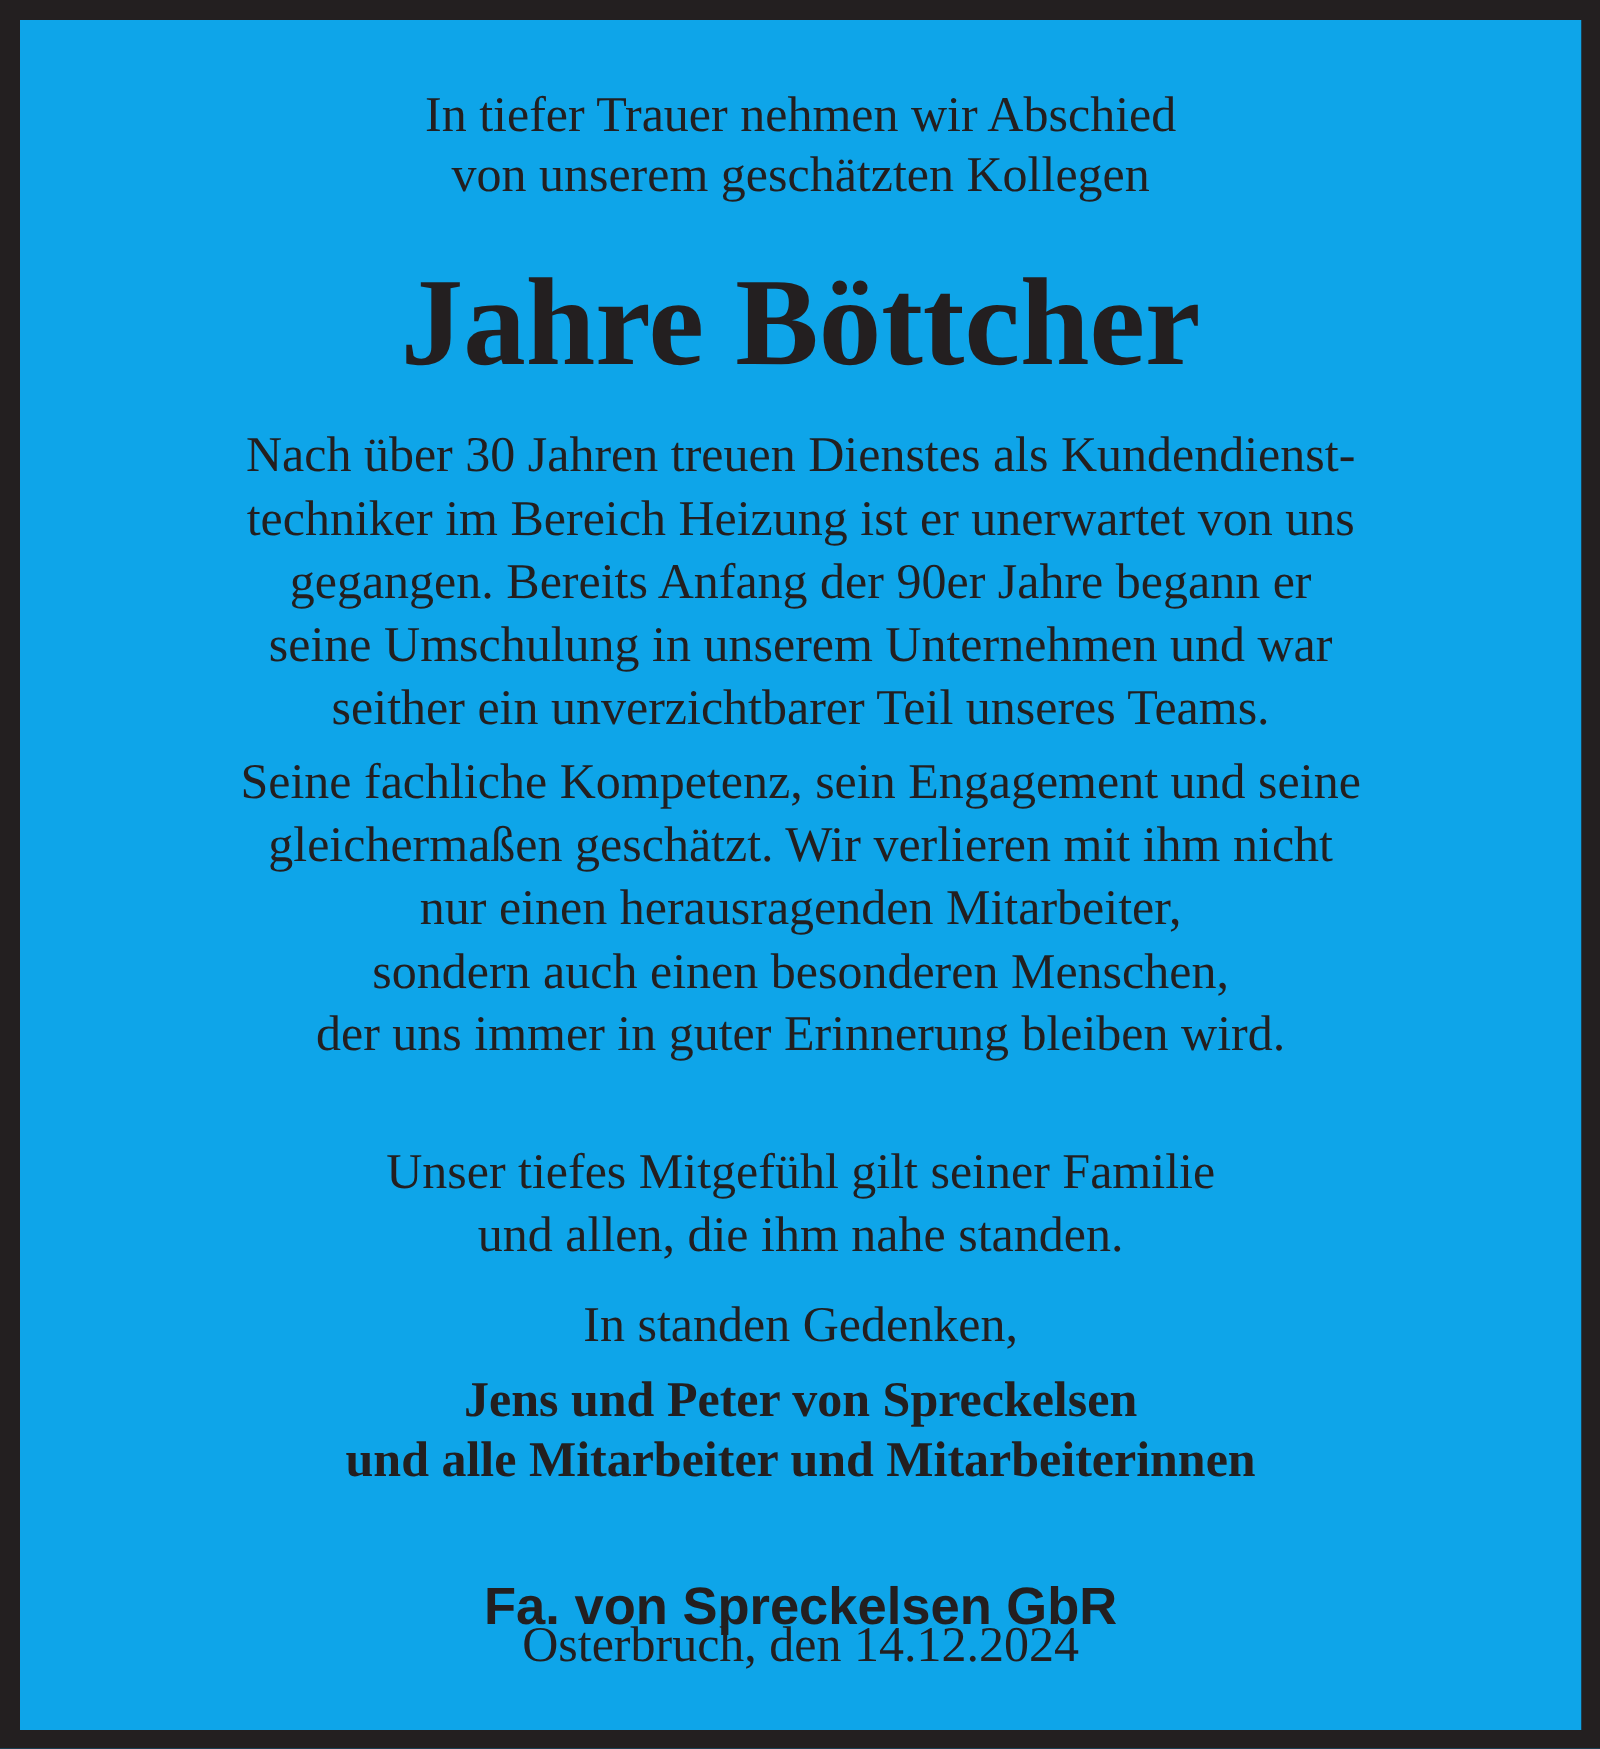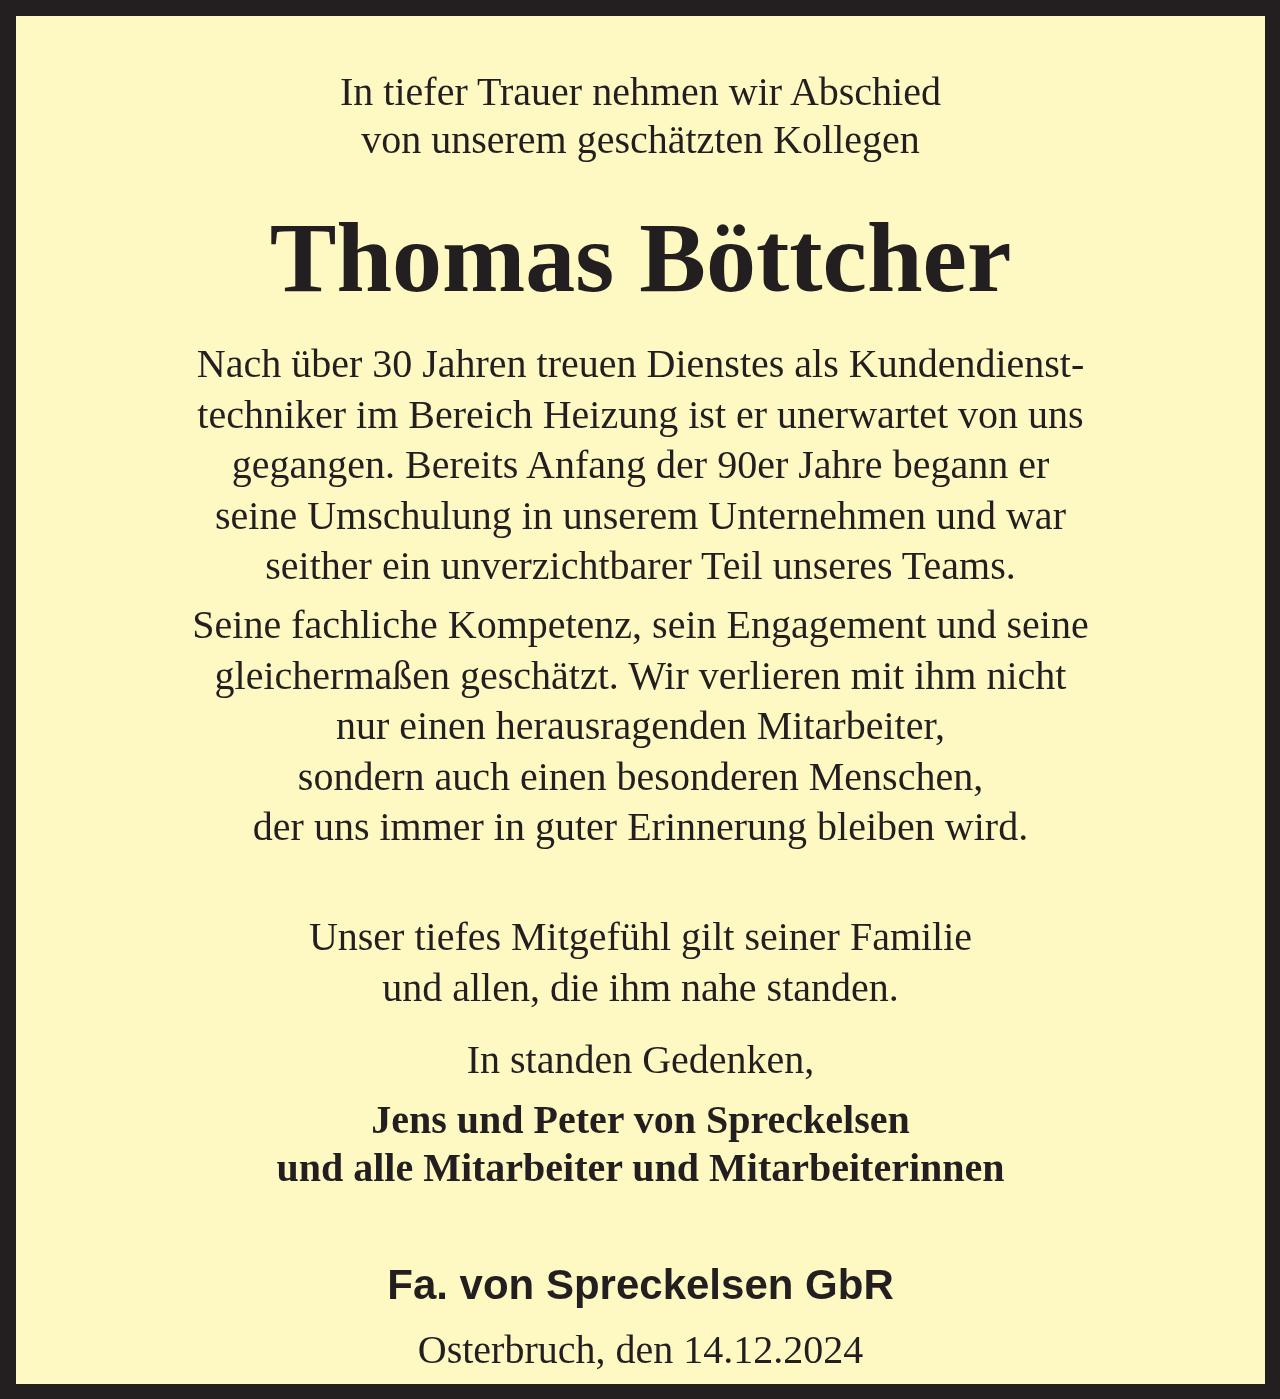--- a/index.html
+++ b/index.html
@@ -9,21 +9,21 @@
       background: #231f20;
       position: relative;
       overflow: hidden;
     }
     .card {
       position: absolute;
       left: 16px;
       top: 16px;
       width: 1249px;
       height: 1368px;
-      background: #fef9c3;
+      background: #0ea5e9;
       color: #231f20;
       font-family: "DejaVu Serif", "Liberation Serif", serif;
       text-align: center;
     }
     .line {
       position: absolute;
       left: 0;
       width: 100%;
       white-space: nowrap;
       text-align: center;
@@ -60,36 +60,35 @@
     .company {
       font-family: "Liberation Sans", sans-serif;
       font-weight: bold;
       font-size: 42px;
       line-height: 50px;
     }
     .place {
       font-family: "Liberation Serif", serif;
       font-size: 40px;
       line-height: 48px;
-      margin-top: 34px;
     }
     .para { position: absolute; left: 0; width: 100%; }
     .para .l { display: block; white-space: nowrap; }
   </style>
 </head>
 <body>
 
 <div class="card">
 
   <div class="para intro" style="top:52px;">
     <span class="l">In tiefer Trauer nehmen wir Abschied</span>
     <span class="l">von unserem geschätzten Kollegen</span>
   </div>
 
-  <div class="line name" style="top:187px;">Thomas Böttcher</div>
+  <div class="line name" style="top:187px;">Jahre Böttcher</div>
 
   <div class="para body-text" style="top:323px;">
     <span class="l">Nach über 30 Jahren treuen Dienstes als Kundendienst-</span>
     <span class="l">techniker im Bereich Heizung ist er unerwartet von uns</span>
     <span class="l">gegangen. Bereits Anfang der 90er Jahre begann er</span>
     <span class="l">seine Umschulung in unserem Unternehmen und war</span>
     <span class="l">seither ein unverzichtbarer Teil unseres Teams.</span>
   </div>
 
   <div class="para body-text" style="top:584px;">

